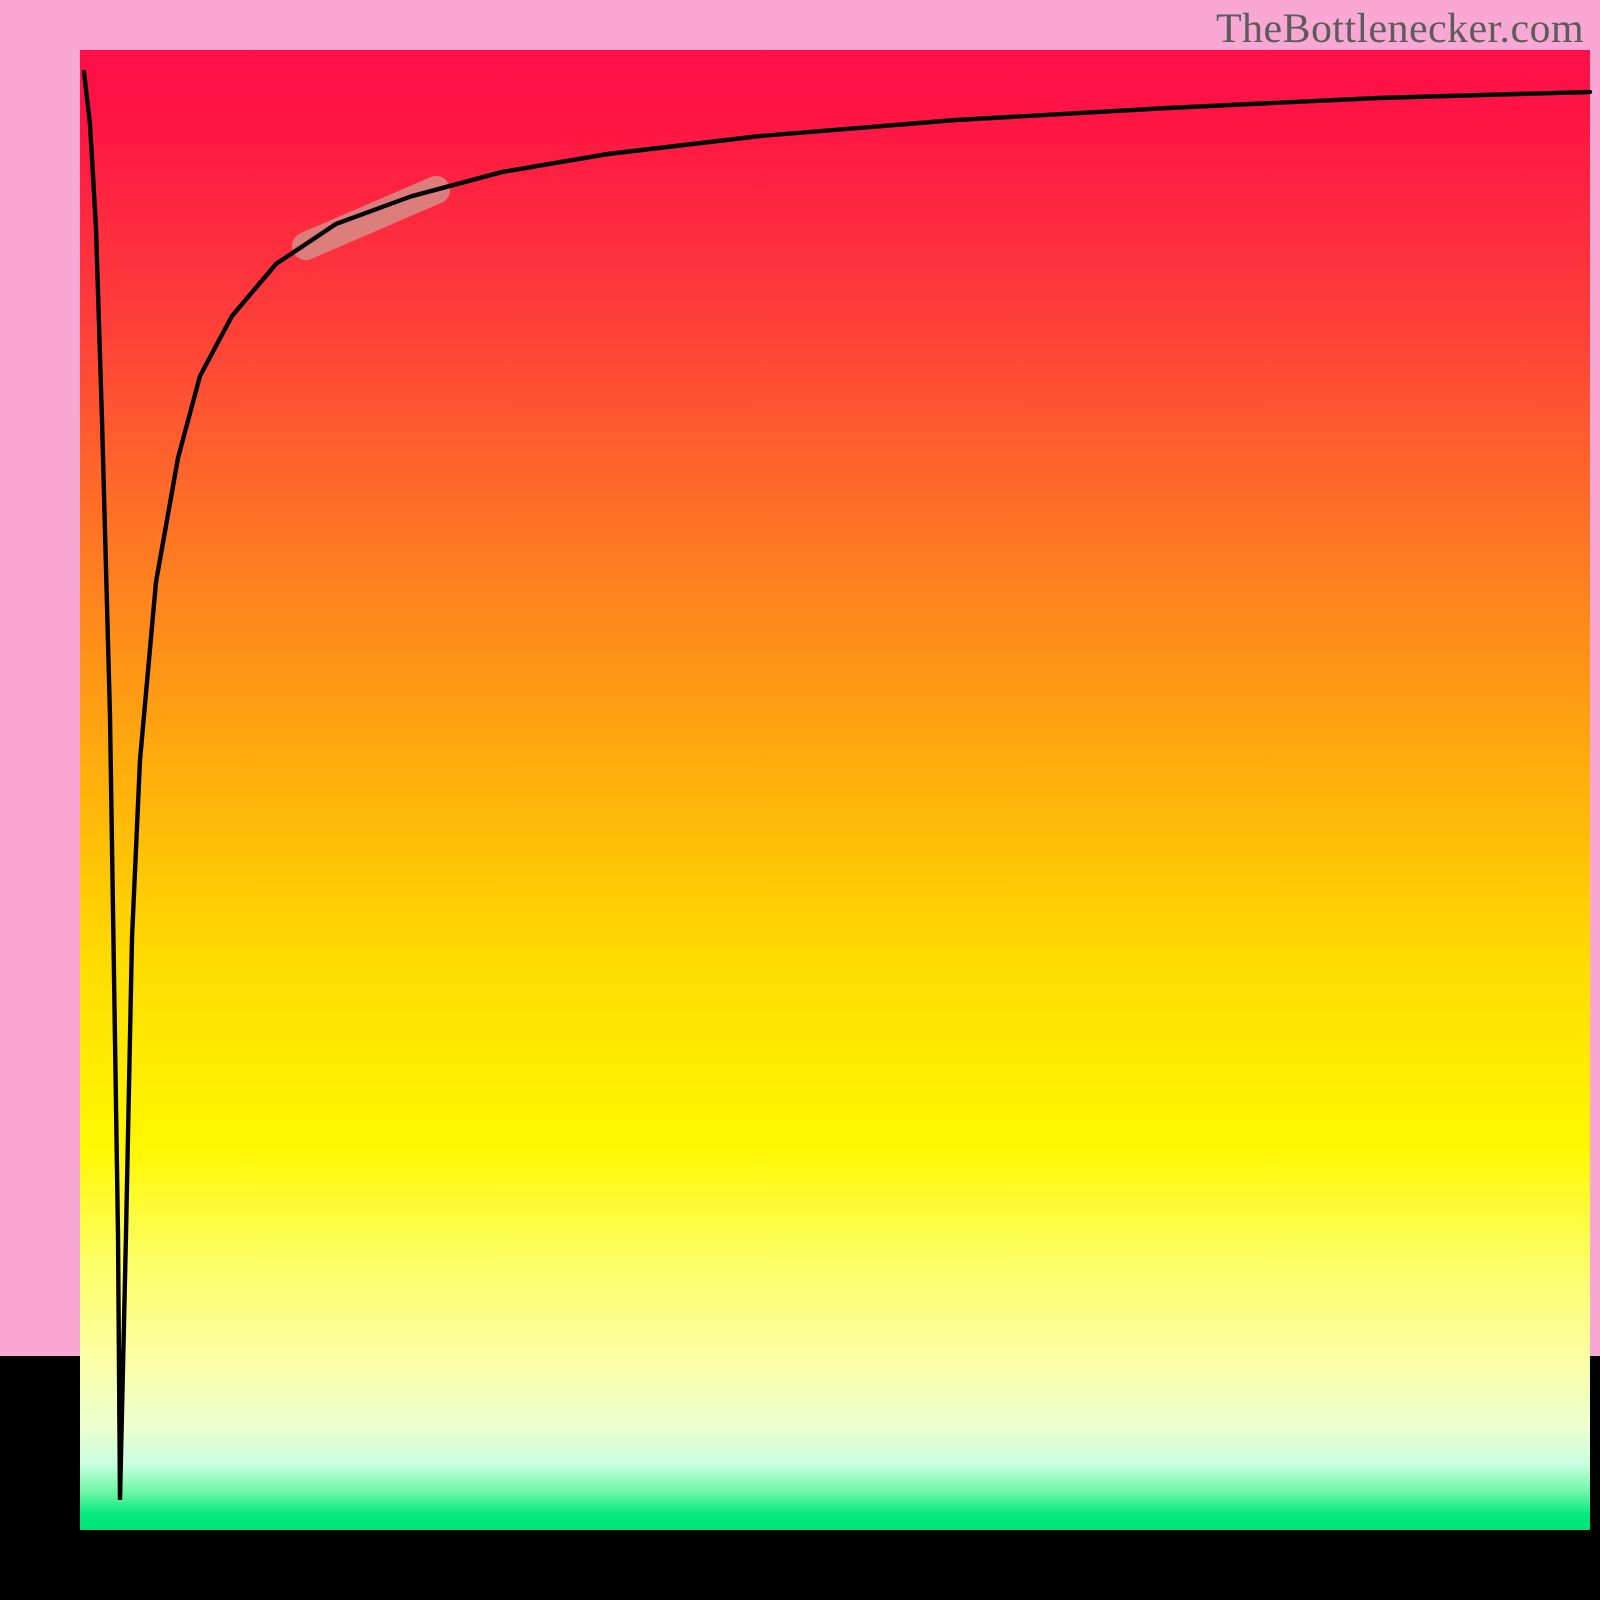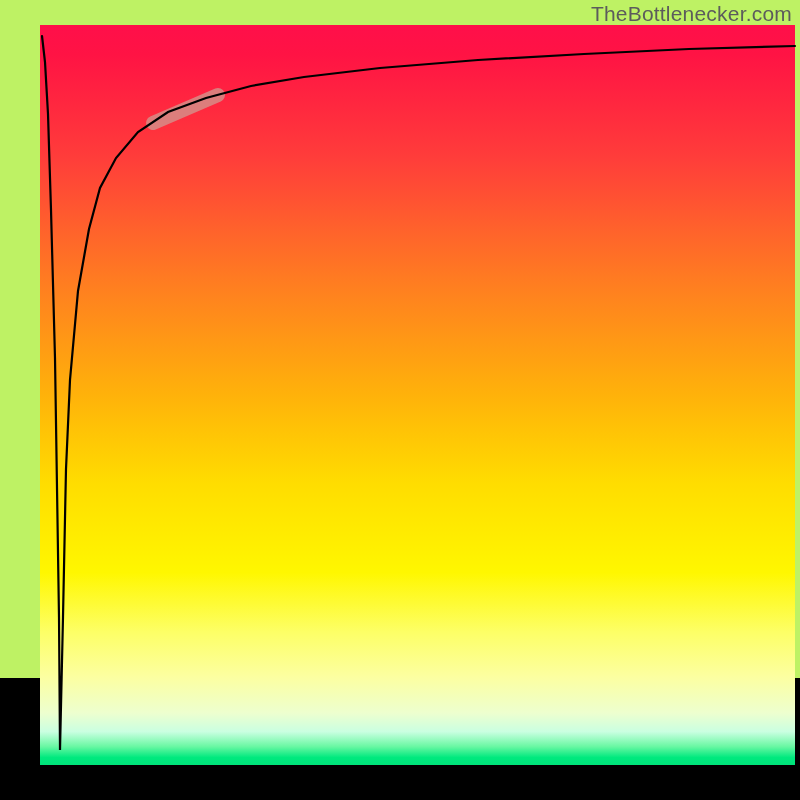--- a/index.html
+++ b/index.html
@@ -8,21 +8,22 @@
     width: 800px;
     height: 800px;
     overflow: hidden;
     background: #000;
     font-family: Arial, Helvetica, sans-serif;
   }
   .frame {
     position: relative;
     width: 800px;
     height: 678px;
-    background: #bef264;
+    background: #f9a8d4;
+    font-family: Liberation Serif, serif;
   }
   .plot-area {
     position: absolute;
     left: 40px;
     top: 25px;
     width: 755px;
     height: 740px;
   }
   .gradient-bg {
     position: absolute;

